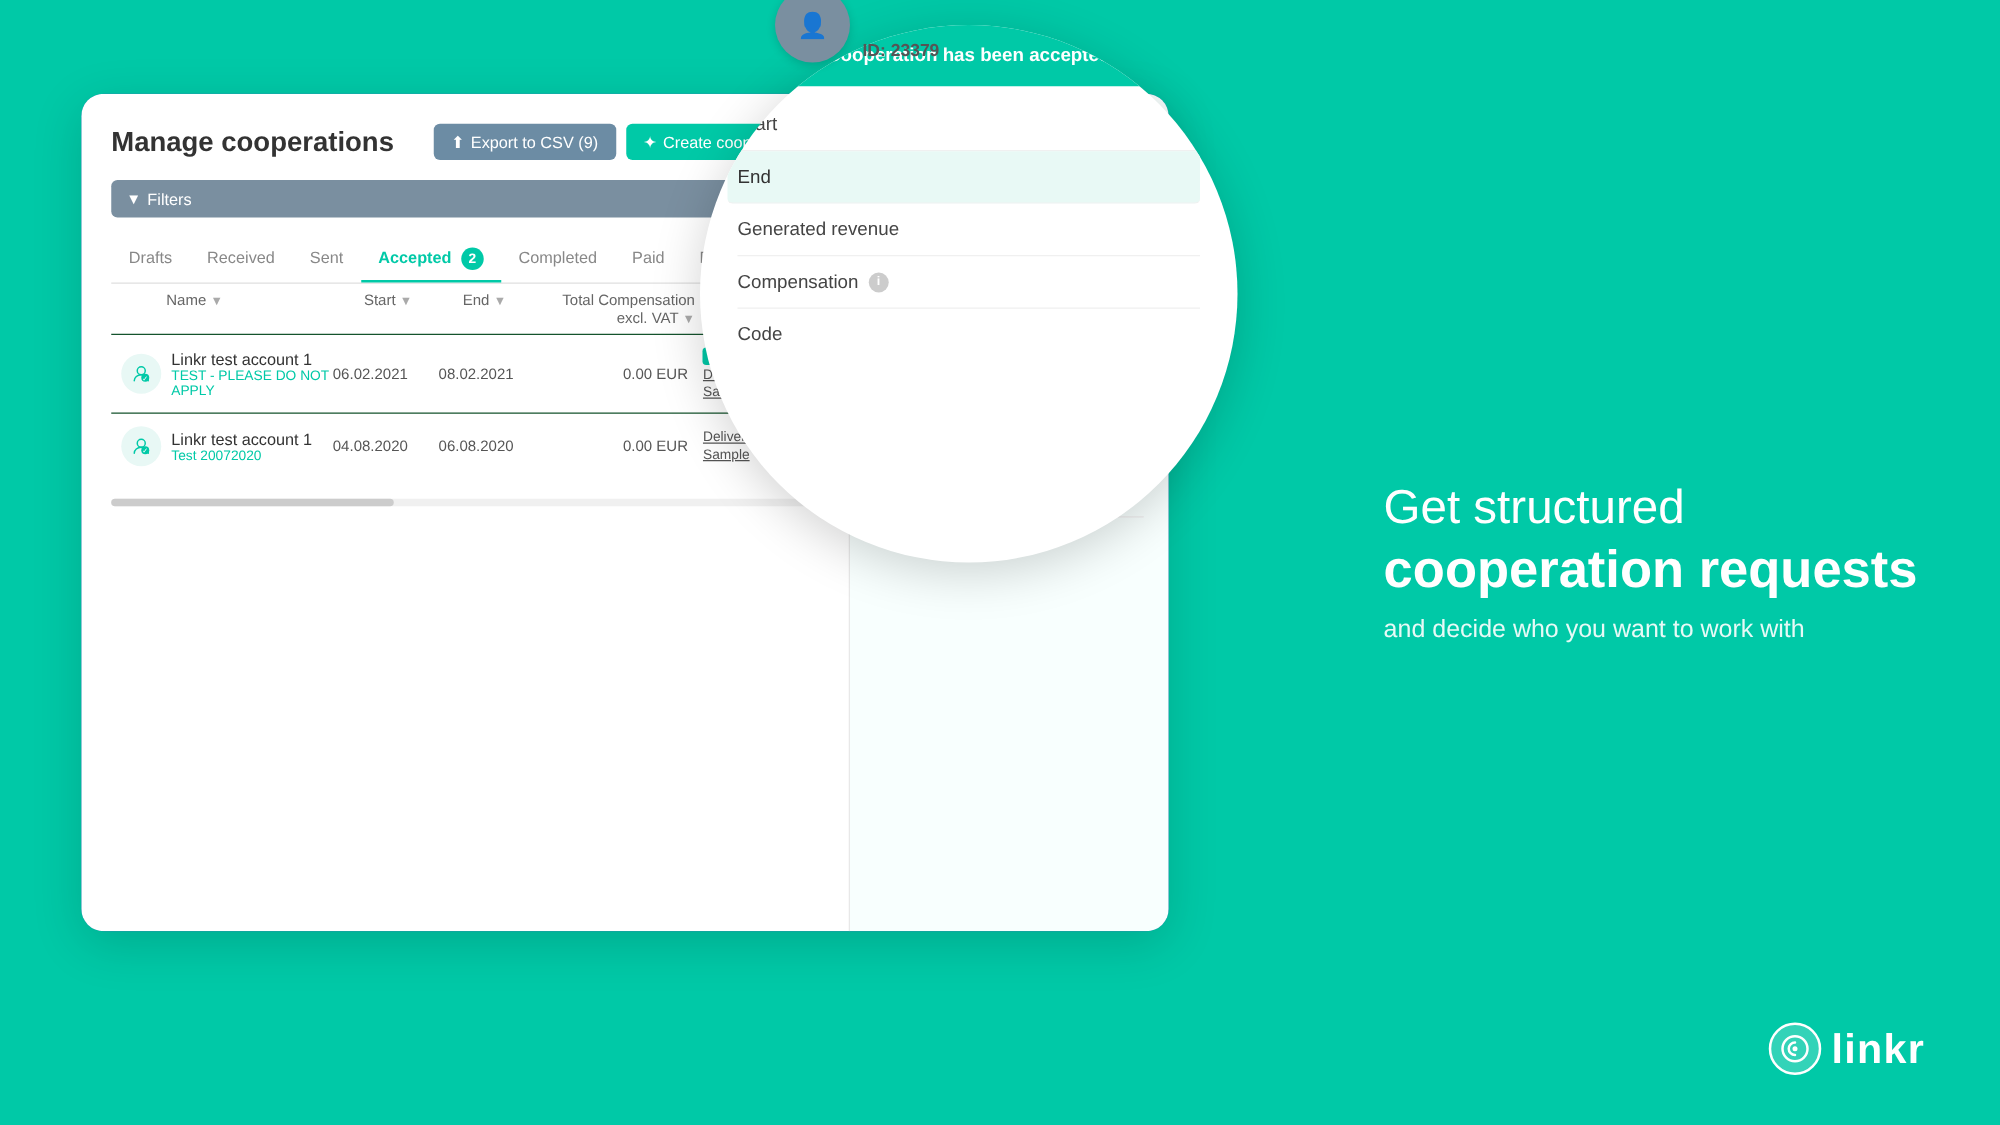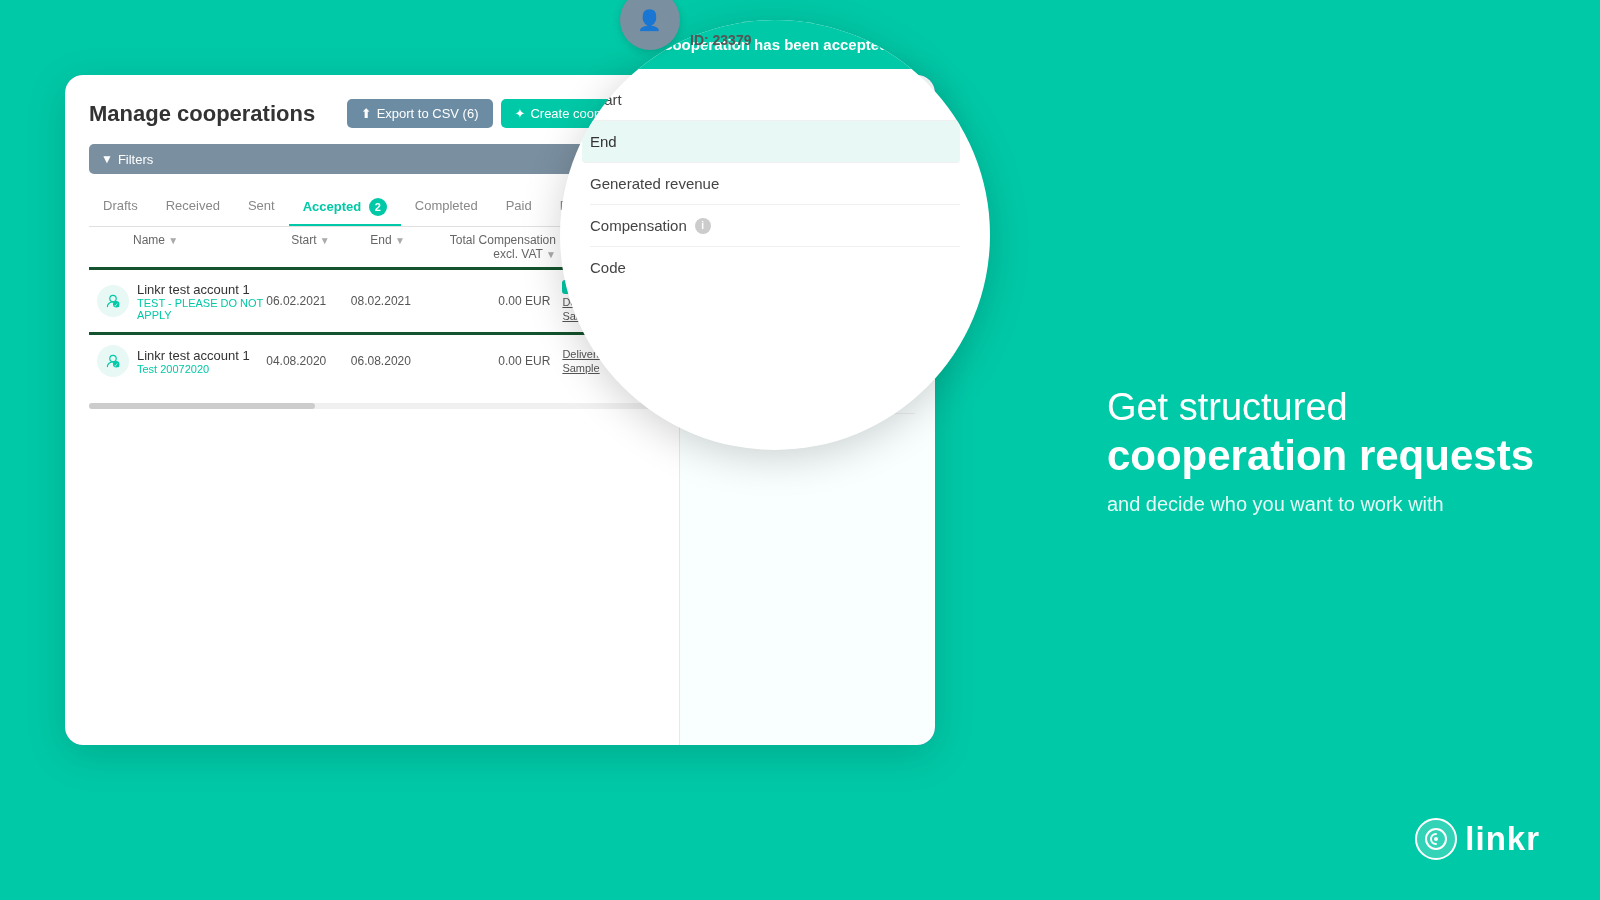--- a/index.html
+++ b/index.html
@@ -152,21 +152,21 @@
     .sort-indicator {
       font-size: 10px;
       color: #aaa;
     }
 
     .table-row {
       display: grid;
       grid-template-columns: 2fr 1fr 1fr 1.5fr 1fr;
       align-items: center;
       padding: 10px 8px;
-      border-top: 3px solid #14532d;
+      border-top: 1px solid #14532d;
     }
 
     .account-cell {
       display: flex;
       align-items: center;
       gap: 8px;
     }
 
     .account-icon {
       width: 32px;
@@ -519,21 +519,21 @@
 <div style="position:absolute;inset:0;background:#00C9A7;"></div>
 
 <div class="main-card">
 
   <div class="left-panel">
     <div class="page-title-row">
       <h1 class="page-title">Manage cooperations</h1>
       <div class="btn-group">
         <button class="btn btn-export">
           <span>⬆</span>
-          <span>Export to CSV (6)</span>
+          <span>Export to CSV (9)</span>
         </button>
         <button class="btn btn-create">
           <span>✦</span>
           <span>Create cooperation</span>
         </button>
       </div>
     </div>
 
     <div class="filters-bar">
       <span class="filters-label">

